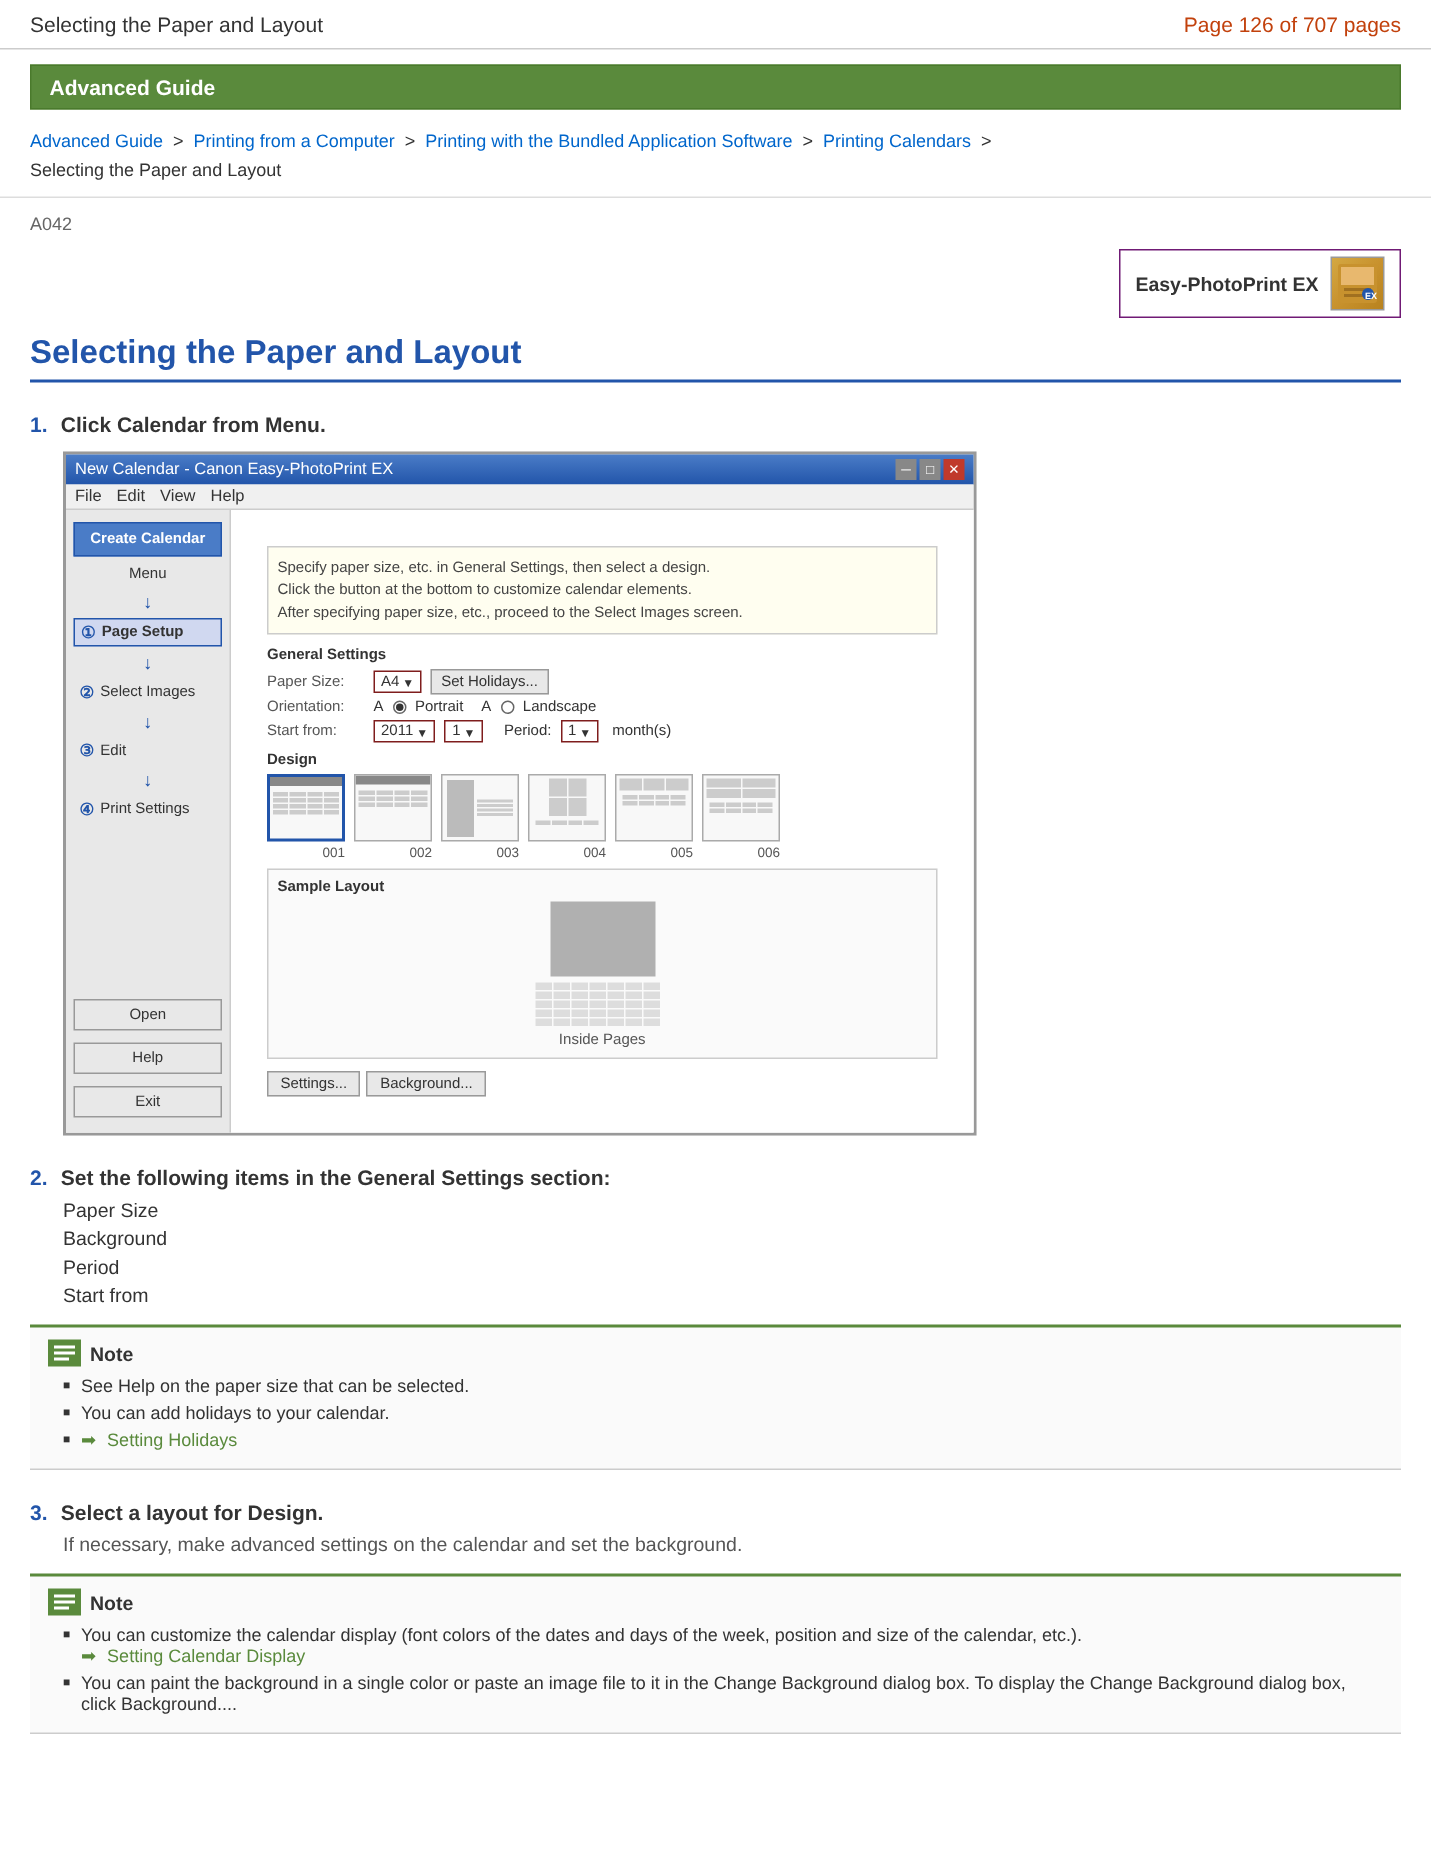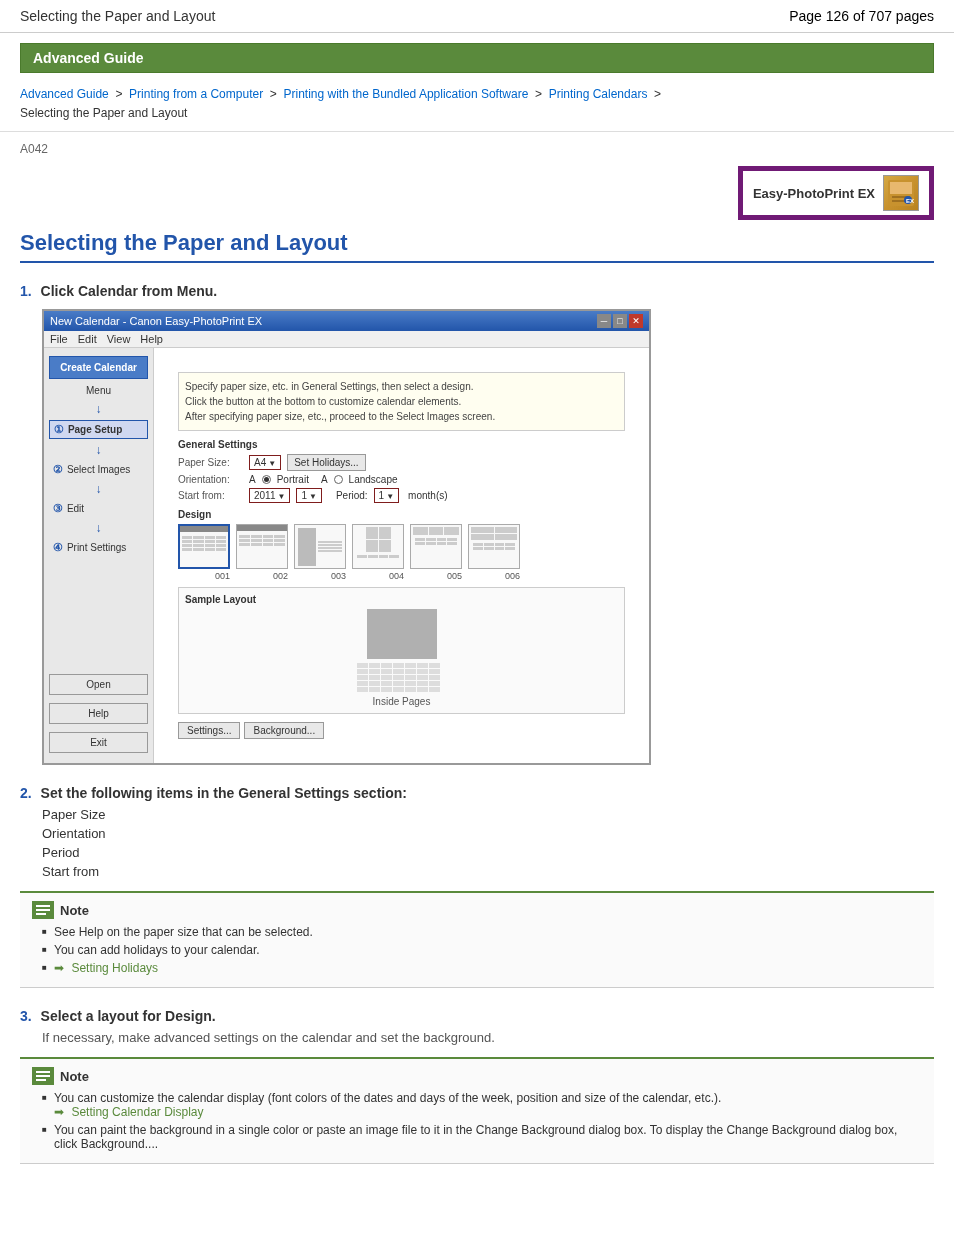--- a/index.html
+++ b/index.html
@@ -17,21 +17,21 @@
       padding: 8px 20px;
       border-bottom: 1px solid #ccc;
       margin-bottom: 10px;
     }
     .page-title-top {
       font-size: 14px;
       color: #333;
     }
     .page-info {
       font-size: 14px;
-      color: #000000;
+      color: #c2410c;
     }
     .advanced-guide-banner {
       background: #5a8a3c;
       padding: 6px 12px;
       margin: 0 20px 8px 20px;
       border: 1px solid #4a7a2c;
     }
     .advanced-guide-banner span {
       color: #fff;
       font-weight: bold;
@@ -57,21 +57,21 @@
       color: #666;
       margin-bottom: 10px;
     }
     .app-logo-area {
       display: flex;
       justify-content: flex-end;
       align-items: center;
       margin-bottom: 10px;
     }
     .app-logo-box {
-      border: 5px solid #701a75;
+      border: 1px solid #701a75;
       padding: 4px 10px;
       font-size: 13px;
       font-weight: bold;
       color: #333;
       display: flex;
       align-items: center;
       gap: 8px;
     }
     .app-icon-placeholder {
       width: 36px;
@@ -786,21 +786,21 @@
     </div>
   </div>
 
   <div class="step-block">
     <div class="step-heading">
       <span class="step-number">2.</span>
       <span>Set the following items in the General Settings section:</span>
     </div>
     <div class="list-items">
       <div class="item">Paper Size</div>
-      <div class="item">Orientation</div>
+      <div class="item">Background</div>
       <div class="item">Period</div>
       <div class="item">Start from</div>
     </div>
 
     <div class="note-box">
       <div class="note-header">
         <div class="note-icon">
           <svg width="18" height="14" viewBox="0 0 18 14">
             <rect x="0" y="0" width="18" height="14" fill="#5a8a3c"></rect>
             <rect x="2" y="2" width="14" height="2" fill="white"></rect>

